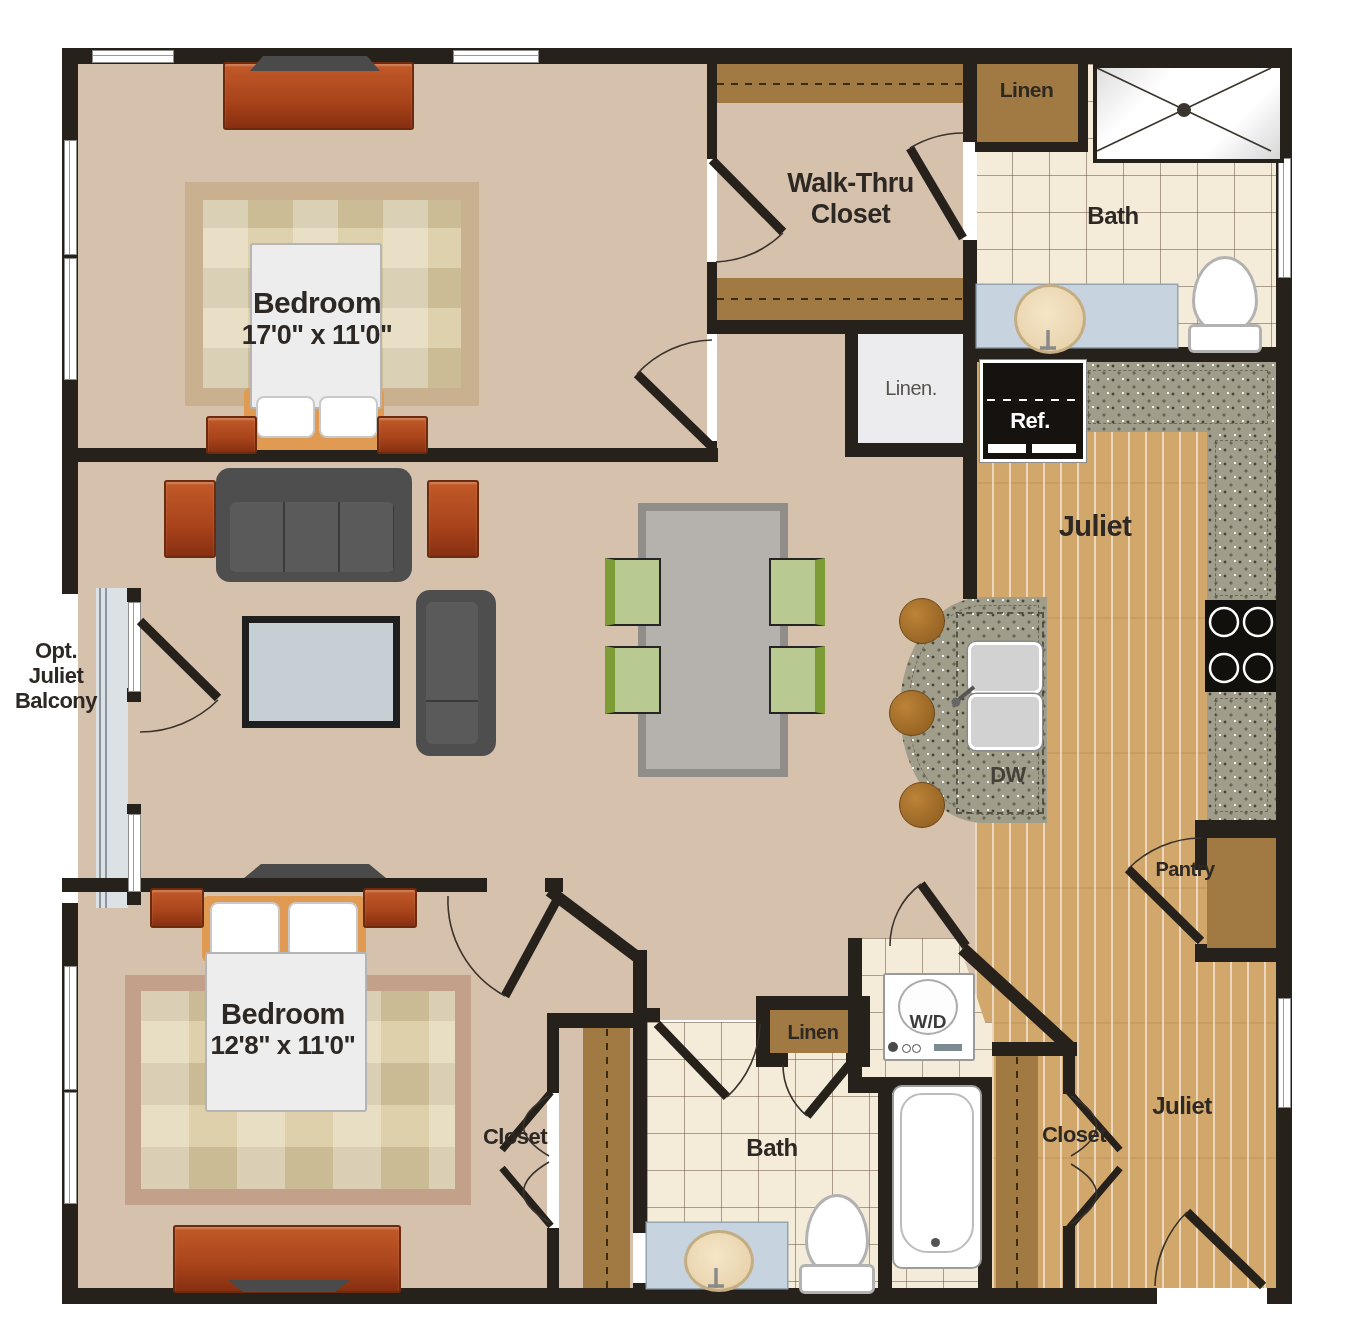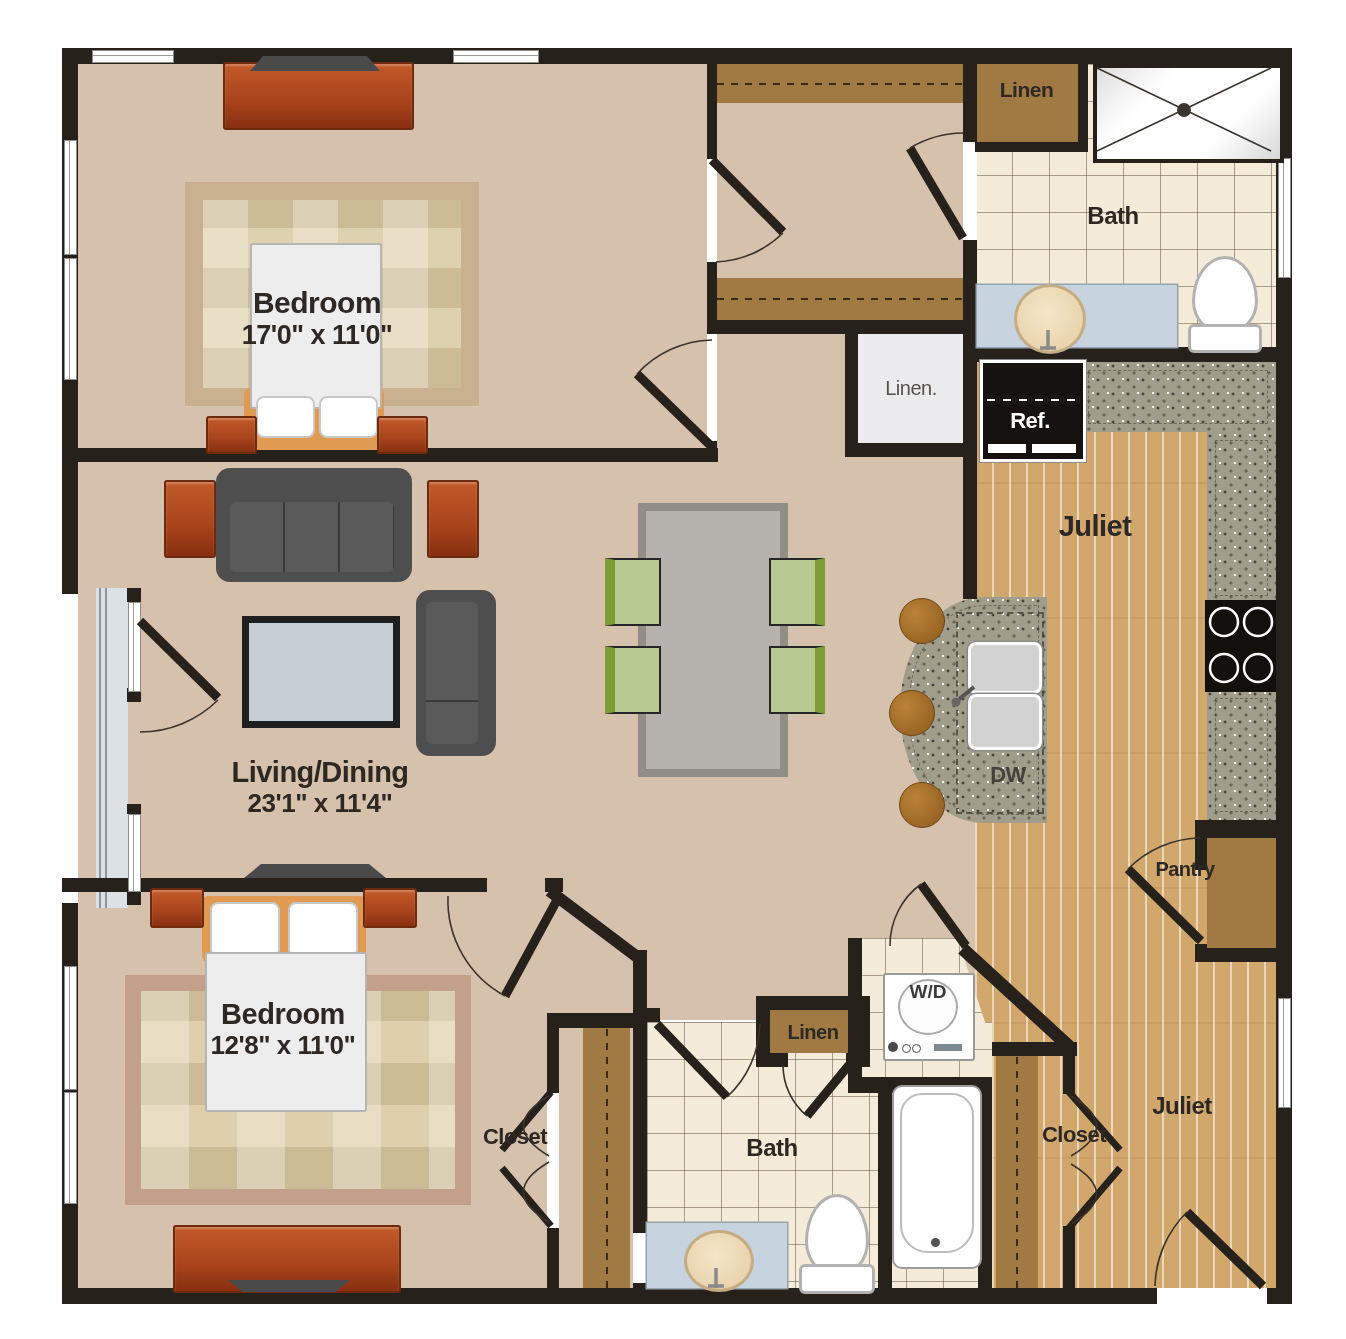--- a/index.html
+++ b/index.html
@@ -145,21 +145,21 @@
   <div class="abs" style="left:988px;top:444px;width:38px;height:9px;background:#fff;"></div>
   <div class="abs" style="left:1032px;top:444px;width:44px;height:9px;background:#fff;"></div>
   <div class="abs" style="left:647px;top:1223px;width:140px;height:65px;background:#c7d4e0;box-shadow:0 0 0 1.5px #93a3b0;"></div>
   <div class="abs" style="left:684px;top:1230px;width:64px;height:56px;border-radius:50%;background:radial-gradient(circle at 45% 40%,#f5e6c8,#e4cda3);border:3px solid #c4ad83;"></div>
   <div class="abs" style="left:805px;top:1194px;width:58px;height:76px;background:#fff;border:3px solid #b2b2b2;border-radius:50% 50% 46% 46% / 58% 58% 42% 42%;"></div>
   <div class="abs" style="left:799px;top:1264px;width:70px;height:24px;background:#fff;border:3px solid #b2b2b2;border-radius:6px;"></div>
   <div class="abs" style="left:892px;top:1085px;width:86px;height:180px;background:#fff;border:2px solid #9c9c9c;border-radius:10px;"></div>
   <div class="abs" style="left:900px;top:1093px;width:70px;height:156px;border:2px solid #bcbcbc;border-radius:22px 22px 28px 28px;"></div>
   <div class="abs" style="left:931px;top:1238px;width:9px;height:9px;border-radius:50%;background:#555;"></div>
   <div class="abs" style="left:883px;top:973px;width:88px;height:84px;background:#fff;border:2px solid #9a9a9a;border-radius:3px;"></div>
-  <div class="abs" style="left:898px;top:979px;width:56px;height:52px;border-radius:50%;border:2px solid #ababab;background:#fdfdfd;display:flex;align-items:flex-start;justify-content:center;font-family:'Liberation Sans',sans-serif;font-size:19px;font-weight:bold;color:#3b3b3b;">
+  <div class="abs" style="left:898px;top:979px;width:56px;height:52px;border-radius:50%;border:2px solid #ababab;background:#fdfdfd;display:flex;align-items:flex-end;justify-content:center;font-family:'Liberation Sans',sans-serif;font-size:19px;font-weight:bold;color:#3b3b3b;">
     <span>W/D</span>
   </div>
   <div class="abs" style="left:888px;top:1042px;width:10px;height:10px;border-radius:50%;background:#4a4a4a;"></div>
   <div class="abs" style="left:902px;top:1044px;width:7px;height:7px;border-radius:50%;border:1.5px solid #4a4a4a;"></div>
   <div class="abs" style="left:912px;top:1044px;width:7px;height:7px;border-radius:50%;border:1.5px solid #4a4a4a;"></div>
   <div class="abs" style="left:934px;top:1044px;width:28px;height:7px;background:#7c8b91;"></div>
 
   <div class="abs" style="left:185px;top:182px;width:258px;height:188px;border:18px solid #c9b190;background:#ded1ad;background-image:repeating-linear-gradient(90deg,rgba(255,255,255,.3) 0 45px,transparent 45px 90px),repeating-linear-gradient(0deg,rgba(160,140,95,.3) 0 40px,transparent 40px 80px);"></div>
   <div class="abs" style="left:244px;top:388px;width:140px;height:62px;background:#e09a52;border-radius:6px;"></div>
   <div class="abs" style="left:250px;top:243px;width:128px;height:162px;background:#ededed;border:2px solid #b5b5b5;border-radius:3px;"></div>
@@ -245,30 +245,28 @@
     <path d="M974,687 L958,700" stroke="#555" stroke-width="4" fill="none"></path>
       <circle cx="956" cy="702" r="4.5" fill="#666"></circle>
     <path d="M1048,330 L1048,350 M1040,348 L1056,348" stroke="#8a8a8a" stroke-width="3.5" fill="none"></path>
     <path d="M716,1268 L716,1288 M708,1286 L724,1286" stroke="#8a8a8a" stroke-width="3.5" fill="none"></path>
   </svg>
 
   <div class="lbl" style="left:217px;top:286px;width:200px;">
     <div style="font-size:30px;">Bedroom</div>
     <div style="font-size:27px;">17'0" x 11'0"</div>
   </div>
+  <div class="lbl" style="left:768px;top:168px;width:165px;font-size:27px;">Walk-Thru Closet</div>
   <div class="lbl" style="left:975px;top:78px;width:103px;font-size:21px;">Linen</div>
   <div class="lbl" style="left:1063px;top:202px;width:100px;font-size:24px;">Bath</div>
   <div class="lbl" style="left:861px;top:377px;width:100px;font-size:20px;color:#55514b;font-weight:normal;">Linen.</div>
   <div class="lbl" style="left:980px;top:408px;width:100px;font-size:22px;color:#fff;">Ref.</div>
   <div class="lbl" style="left:1020px;top:510px;width:150px;font-size:29px;">Juliet</div>
   <div class="lbl" style="left:978px;top:762px;width:60px;font-size:22px;color:#44403a;">DW</div>
-  <div class="lbl" style="left:220px;top:756px;width:200px;">
-    <div style="font-size:29px;">Living/Dining</div>
-    <div style="font-size:26px;">23'1" x 11'4"</div>
-  </div>
+  <div class="lbl" style="left:8px;top:638px;width:96px;font-size:22px;">Opt. Juliet Balcony</div>
   <div class="lbl" style="left:183px;top:998px;width:200px;">
     <div style="font-size:29px;">Bedroom</div>
     <div style="font-size:26px;">12'8" x 11'0"</div>
   </div>
   <div class="lbl" style="left:465px;top:1124px;width:100px;font-size:22px;">Closet</div>
   <div class="lbl" style="left:770px;top:1021px;width:86px;font-size:20px;">Linen</div>
   <div class="lbl" style="left:722px;top:1134px;width:100px;font-size:24px;">Bath</div>
   <div class="lbl" style="left:1133px;top:858px;width:104px;font-size:20px;">Pantry</div>
   <div class="lbl" style="left:1024px;top:1122px;width:100px;font-size:22px;">Closet</div>
   <div class="lbl" style="left:1132px;top:1092px;width:100px;font-size:24px;">Juliet</div>

